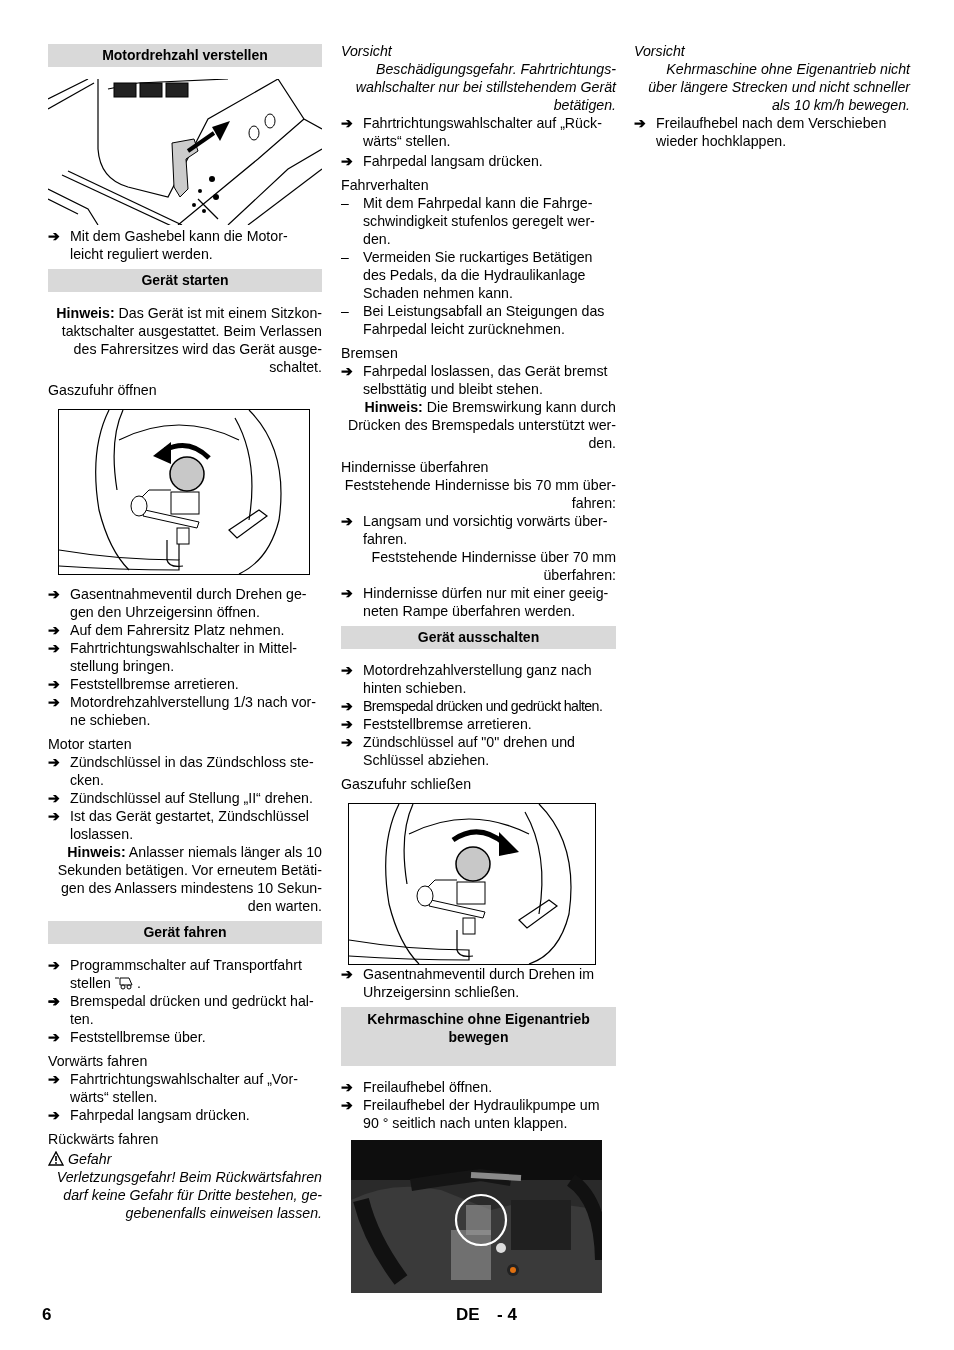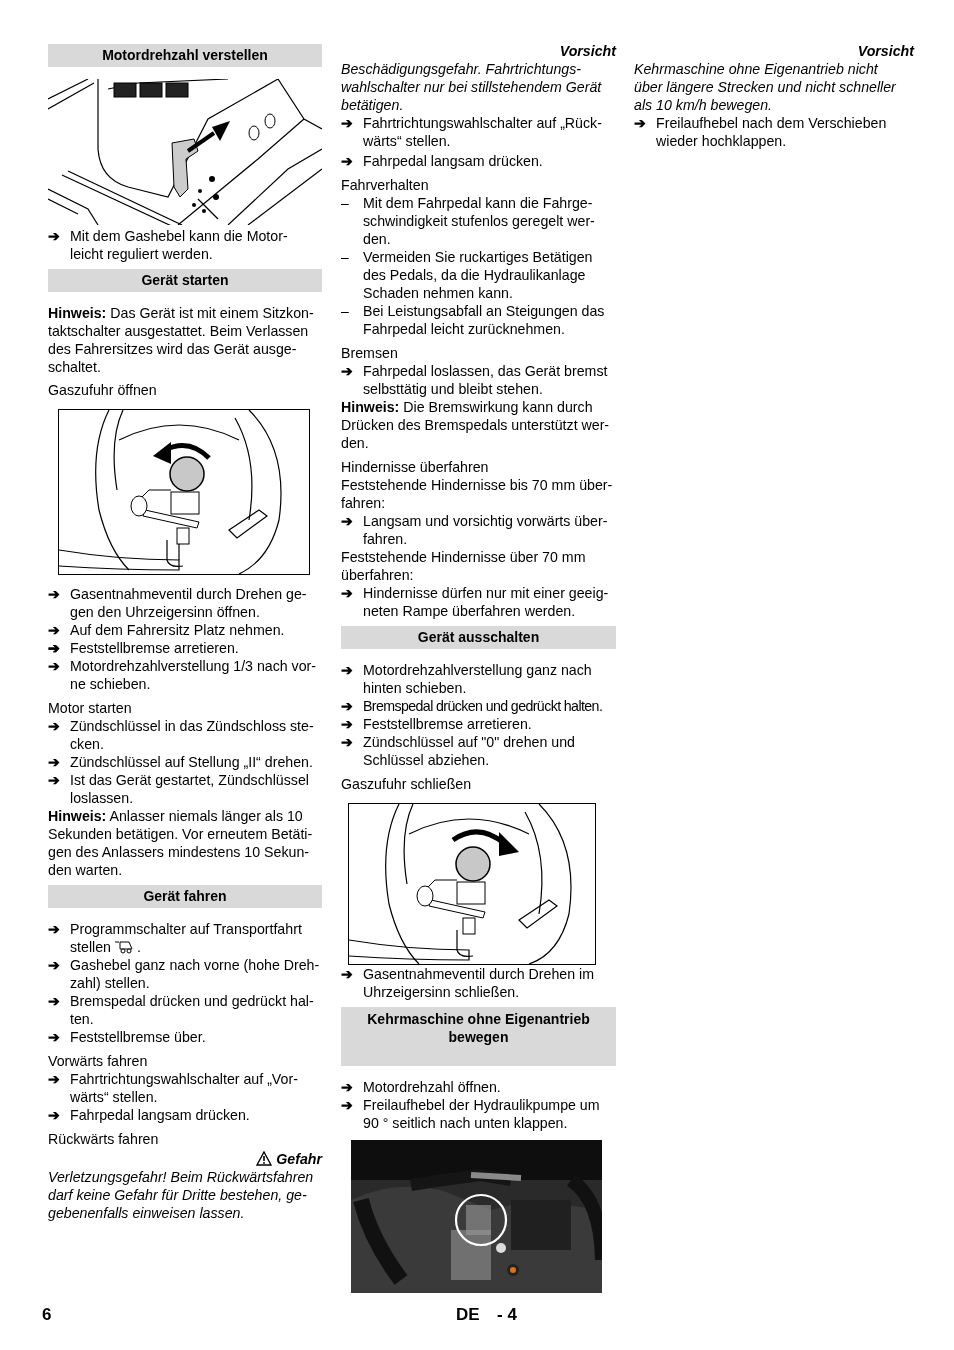--- a/index.html
+++ b/index.html
@@ -9,23 +9,23 @@
   }
   .col { position: absolute; top: 42px; }
   #col1 { left: 48px; width: 274px; }
   #col2 { left: 341px; width: 275px; }
   #col3 { left: 634px; width: 280px; }
   .sec-head {
     background: #d9d9d9; font-weight: bold; text-align: center; font-size: 14px;
     padding: 2px 4px 3px; line-height: 18px; margin: 4px 0 12px;
   }
   .sub-head { font-weight: normal; margin: 6px 0 0; }
-  .caution-head { font-weight: bold; font-style: italic; text-align: right; }
+  .caution-head { font-weight: normal; font-style: italic; }
   .italic { font-style: italic; }
-  p { margin: 0; }
+  p { margin: 0; text-align: right; }
   .hint b { font-weight: bold; }
   ul.steps { list-style: none; margin: 0; padding: 0; }
   ul.steps li { position: relative; padding-left: 22px; }
   ul.steps li .arrow { position: absolute; left: 0; top: 0; font-weight: bold; font-size: 14px; }
   ul.dash li .arrow { font-weight: normal; }
   .figure { position: relative; border: 1px solid #000; background: #fff; overflow: hidden; }
   .photo { position: relative; background: #1a1a1a; overflow: hidden; }
   .footer { position: absolute; top: 1306px; font-weight: bold; font-size: 17px; }
   .warn-icon { display: inline-block; vertical-align: -2px; margin-right: 4px; }
   .condensed { letter-spacing: -0.6px; }
@@ -107,42 +107,42 @@
       <path d="M86 100 L140 112 L138 118 L84 106 Z" fill="#fff" stroke="#000"></path>
       <path d="M74 96 L90 80 L112 80" fill="none" stroke="#000"></path>
       <ellipse cx="80" cy="96" rx="8" ry="10" fill="#fff" stroke="#000"></ellipse>
       <rect x="118" y="118" width="12" height="16" fill="#fff" stroke="#000"></rect>
     </svg>
   </div>
 
   <ul class="steps" style="margin-top:10px">
     <li><span class="arrow">➔</span><span>Gasentnahmeventil durch Drehen ge-gen den Uhrzeigersinn öffnen.</span></li>
     <li><span class="arrow">➔</span><span>Auf dem Fahrersitz Platz nehmen.</span></li>
-    <li><span class="arrow">➔</span></li>
+    <li><span class="arrow">➔</span><span>Fahrtrichtungswahlschalter in Mittel-stellung bringen.</span></li>
     <li><span class="arrow">➔</span><span>Feststellbremse arretieren.</span></li>
     <li><span class="arrow">➔</span><span>Motordrehzahlverstellung 1/3 nach vor-ne schieben.</span></li>
   </ul>
 
   <div class="sub-head">Motor starten</div>
   <ul class="steps">
     <li><span class="arrow">➔</span><span>Zündschlüssel in das Zündschloss ste-cken.</span></li>
     <li><span class="arrow">➔</span><span>Zündschlüssel auf Stellung „II“ drehen.</span></li>
     <li><span class="arrow">➔</span><span>Ist das Gerät gestartet, Zündschlüssel loslassen.</span></li>
   </ul>
   <p class="hint"><b>Hinweis:</b><span> Anlasser niemals länger als 10 Sekunden betätigen. Vor erneutem Betäti-gen des Anlassers mindestens 10 Sekun-den warten.</span></p>
 
   <div class="sec-head" style="margin-top:6px">Gerät fahren</div>
   <ul class="steps">
     <li><span class="arrow">➔</span><span>Programmschalter auf Transportfahrt stellen </span><svg width="18" height="14" viewBox="0 0 18 14" style="vertical-align:-2px">
           <path d="M0 2 H4" stroke="#000"></path>
           <path d="M5 2 H14 L17 9 H5 Z" fill="none" stroke="#000"></path>
           <circle cx="8" cy="11" r="2" fill="#fff" stroke="#000"></circle>
           <circle cx="14" cy="11" r="2" fill="#fff" stroke="#000"></circle>
         </svg><span> .</span></li>
-    <li><span class="arrow">➔</span><span>Gashebel ganz nach vorne (hohe Dreh-zahl) stellen.</span></li>
+    <li><span class="arrow">➔</span></li>
     <li><span class="arrow">➔</span><span>Bremspedal drücken und gedrückt hal-ten.</span></li>
     <li><span class="arrow">➔</span><span>Feststellbremse über.</span></li>
   </ul>
 
   <div class="sub-head">Vorwärts fahren</div>
   <ul class="steps">
     <li><span class="arrow">➔</span><span>Fahrtrichtungswahlschalter auf „Vor-wärts“ stellen.</span></li>
     <li><span class="arrow">➔</span><span>Fahrpedal langsam drücken.</span></li>
   </ul>
 
@@ -220,21 +220,21 @@
       <rect x="114" y="114" width="12" height="16" fill="#fff" stroke="#000"></rect>
     </svg>
   </div>
 
   <ul class="steps">
     <li><span class="arrow">➔</span><span>Gasentnahmeventil durch Drehen im Uhrzeigersinn schließen.</span></li>
   </ul>
 
   <div class="sec-head" style="margin-top:6px;padding:3px 8px 20px">Kehrmaschine ohne Eigenantrieb bewegen</div>
   <ul class="steps">
-    <li><span class="arrow">➔</span><span>Motordrehzahl öffnen.</span></li>
+    <li><span class="arrow">➔</span><span>Freilaufhebel öffnen.</span></li>
     <li><span class="arrow">➔</span><span>Freilaufhebel der Hydraulikpumpe um 90 ° seitlich nach unten klappen.</span></li>
   </ul>
 
   <div class="photo" style="width:251px;height:153px;margin:8px 0 0 10px;">
     <svg width="251" height="153" viewBox="0 0 251 153">
       <rect width="251" height="153" fill="#2a2a2a"></rect>
       <rect x="0" y="0" width="251" height="40" fill="#0e0e0e"></rect>
       <path d="M0 60 Q40 40 90 50 L140 70 L180 60 L251 70 L251 153 L0 153 Z" fill="#3a3a3a"></path>
       <path d="M10 60 Q20 100 50 140" stroke="#111" stroke-width="16" fill="none"></path>
       <path d="M60 45 Q90 40 130 35 L160 40" stroke="#151515" stroke-width="12" fill="none"></path>

